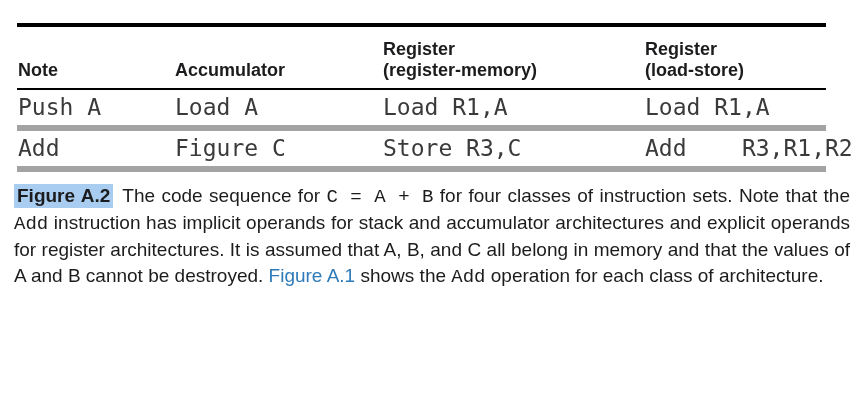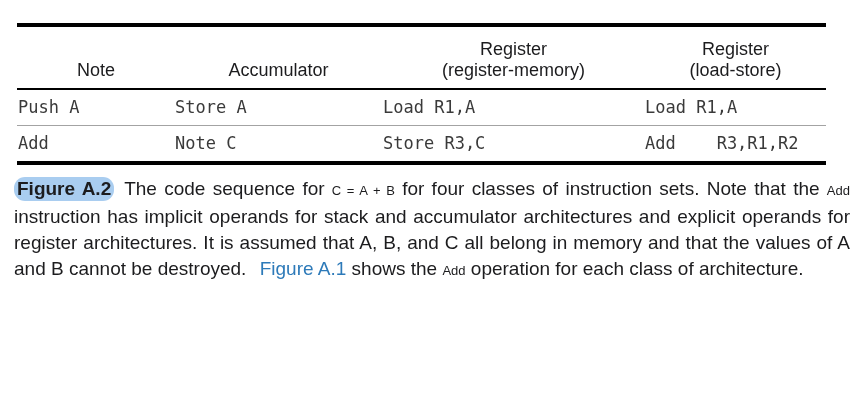--- a/index.html
+++ b/index.html
@@ -25,66 +25,64 @@
   table.fig-table {
     border-collapse: collapse;
     table-layout: fixed;
     width: 809px;
     margin: 23px 0 0 17px;
     border-top: 4px solid var(--rule, #000);
     border-bottom: 4px solid var(--rule, #000);
   }
   table.fig-table th {
     vertical-align: bottom;
-    text-align: center;
+    text-align: left;
     font-family: "Liberation Sans", sans-serif;
-    font-weight: normal;
+    font-weight: bold;
     font-size: 18px;
     line-height: 21px;
     color: var(--text, #1c1c1e);
     padding: 12px 0 7px 1px;
     border-bottom: 2px solid var(--rule, #000);
   }
   table.fig-table th .subline { display: block; }
   table.fig-table td {
     font-family: "DejaVu Sans Mono", monospace;
-    font-size: 17px;
+    font-size: 23px;
     line-height: 21px;
     color: var(--code, #3a3a3a);
     white-space: pre;
     padding: 7px 0 7px 1px;
-    border-bottom: 1px solid #a3a3a3;
+    border-bottom: 6px solid #a3a3a3;
   }
 
   
   .caption {
     width: 836px;
     margin: 11px 0 0 14px;
     font-size: 19px;
     line-height: 26px;
     text-align: justify;
     color: var(--text, #1c1c1e);
   }
   .caption .b { font-weight: normal; }
   .caption .code {
-    font-family: Liberation Sans, sans-serif;
-    font-size: 13px;
+    font-family: Liberation Mono, monospace;
+    font-size: 19px;
   }
   .caption .hl {
     font-weight: bold;
     background: var(--highlight, #a9cdf0);
     padding: 1px 3px 2px 3px;
     margin-right: 3px;
-    border-radius: 11px;
   }
   .caption .xref {
     color: var(--link, #2d7ab9);
     text-decoration: none;
     cursor: pointer;
-    margin-left: 8px;
   }
 </style>
 </head>
 <body>
 
 <div class="page">
 
   <table class="fig-table">
     <colgroup>
       <col style="width:157px">
@@ -96,27 +94,27 @@
       <tr>
         <th><span>Note</span><span class="subline"></span></th>
         <th><span>Accumulator</span><span class="subline"></span></th>
         <th><span>Register</span><span class="subline">(register-memory)</span></th>
         <th><span>Register</span><span class="subline">(load-store)</span></th>
       </tr>
     </thead>
     <tbody>
       <tr>
         <td>Push A</td>
-        <td>Store A</td>
+        <td>Load A</td>
         <td>Load R1,A</td>
         <td>Load R1,A</td>
       </tr>
       <tr>
         <td>Add</td>
-        <td>Note C</td>
+        <td>Figure C</td>
         <td>Store R3,C</td>
         <td>Add    R3,R1,R2</td>
       </tr>
     </tbody>
   </table>
 
   <p class="caption"><span class="hl">Figure A.2</span><span class="b"> The code sequence for </span><span class="code">C = A + B</span><span class="b"> for four classes of instruction sets.</span><span> Note that the </span><span class="code">Add</span><span> instruction has implicit operands for stack and accumulator architectures and explicit operands for register architectures. It is assumed that A, B, and C all belong in memory and that the values of A and B cannot be destroyed. </span><a class="xref">Figure A.1</a><span> shows the </span><span class="code">Add</span><span> operation for each class of architecture.</span></p>
 
 </div>
 

